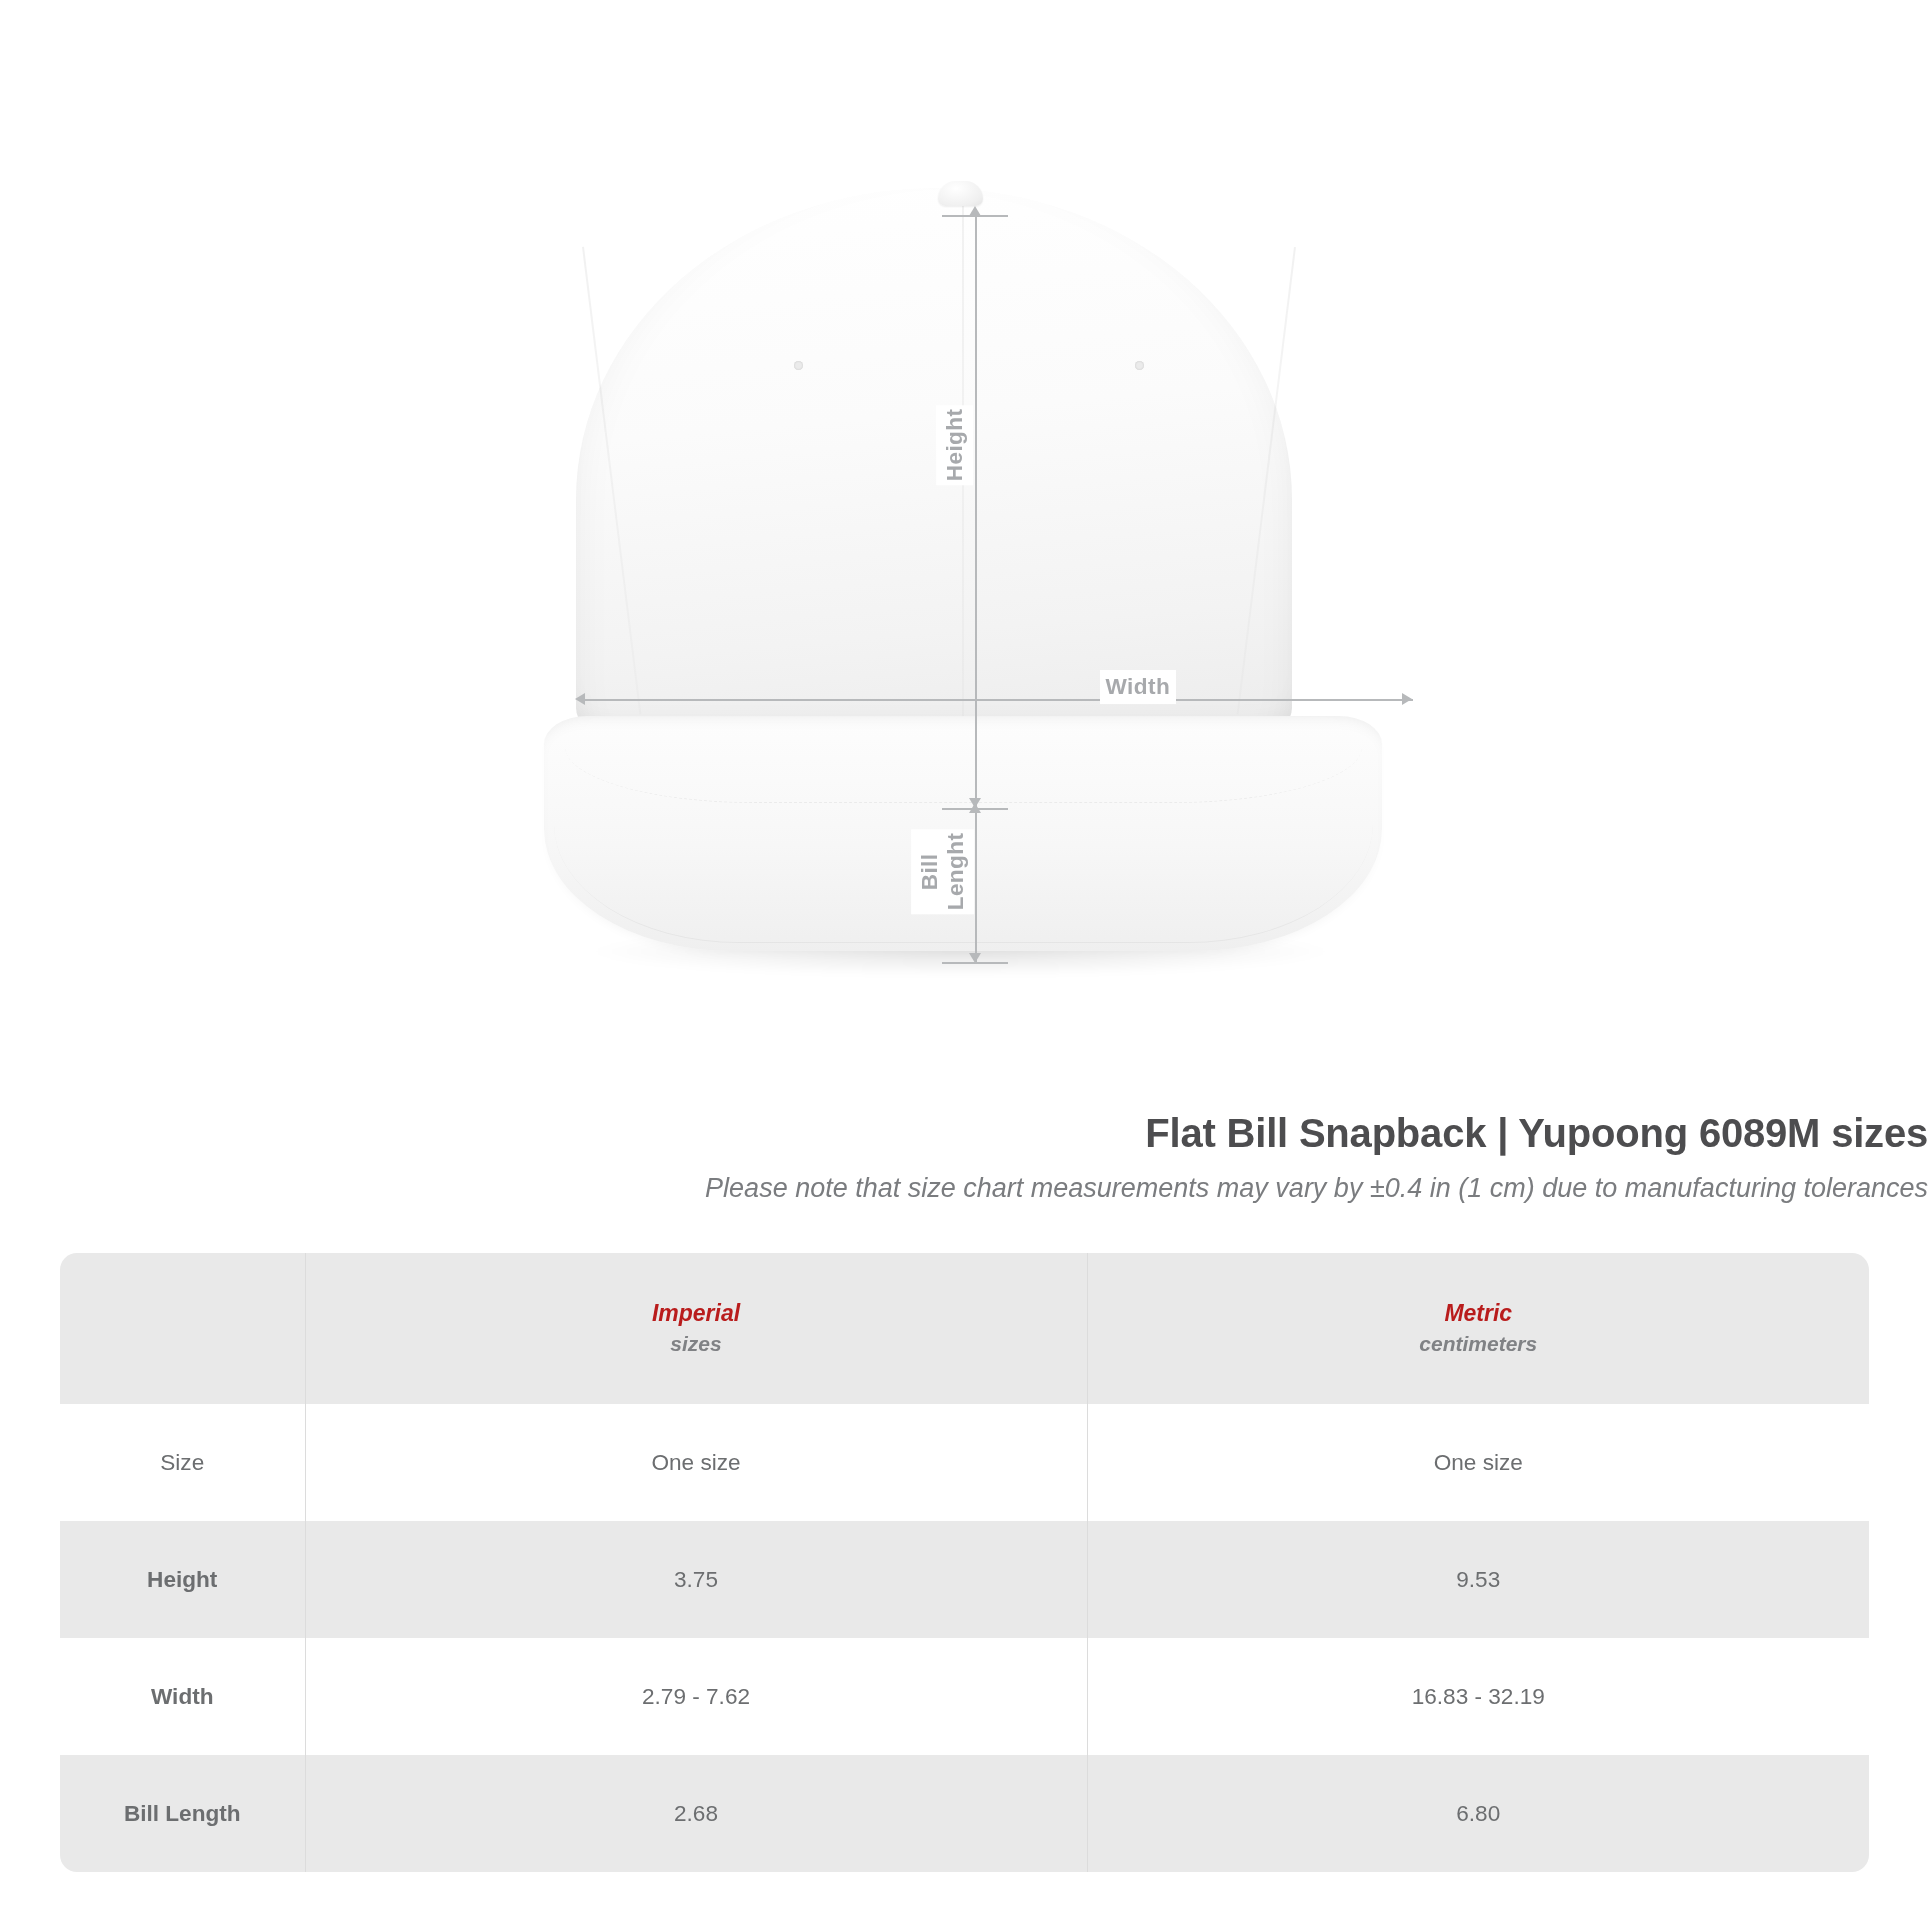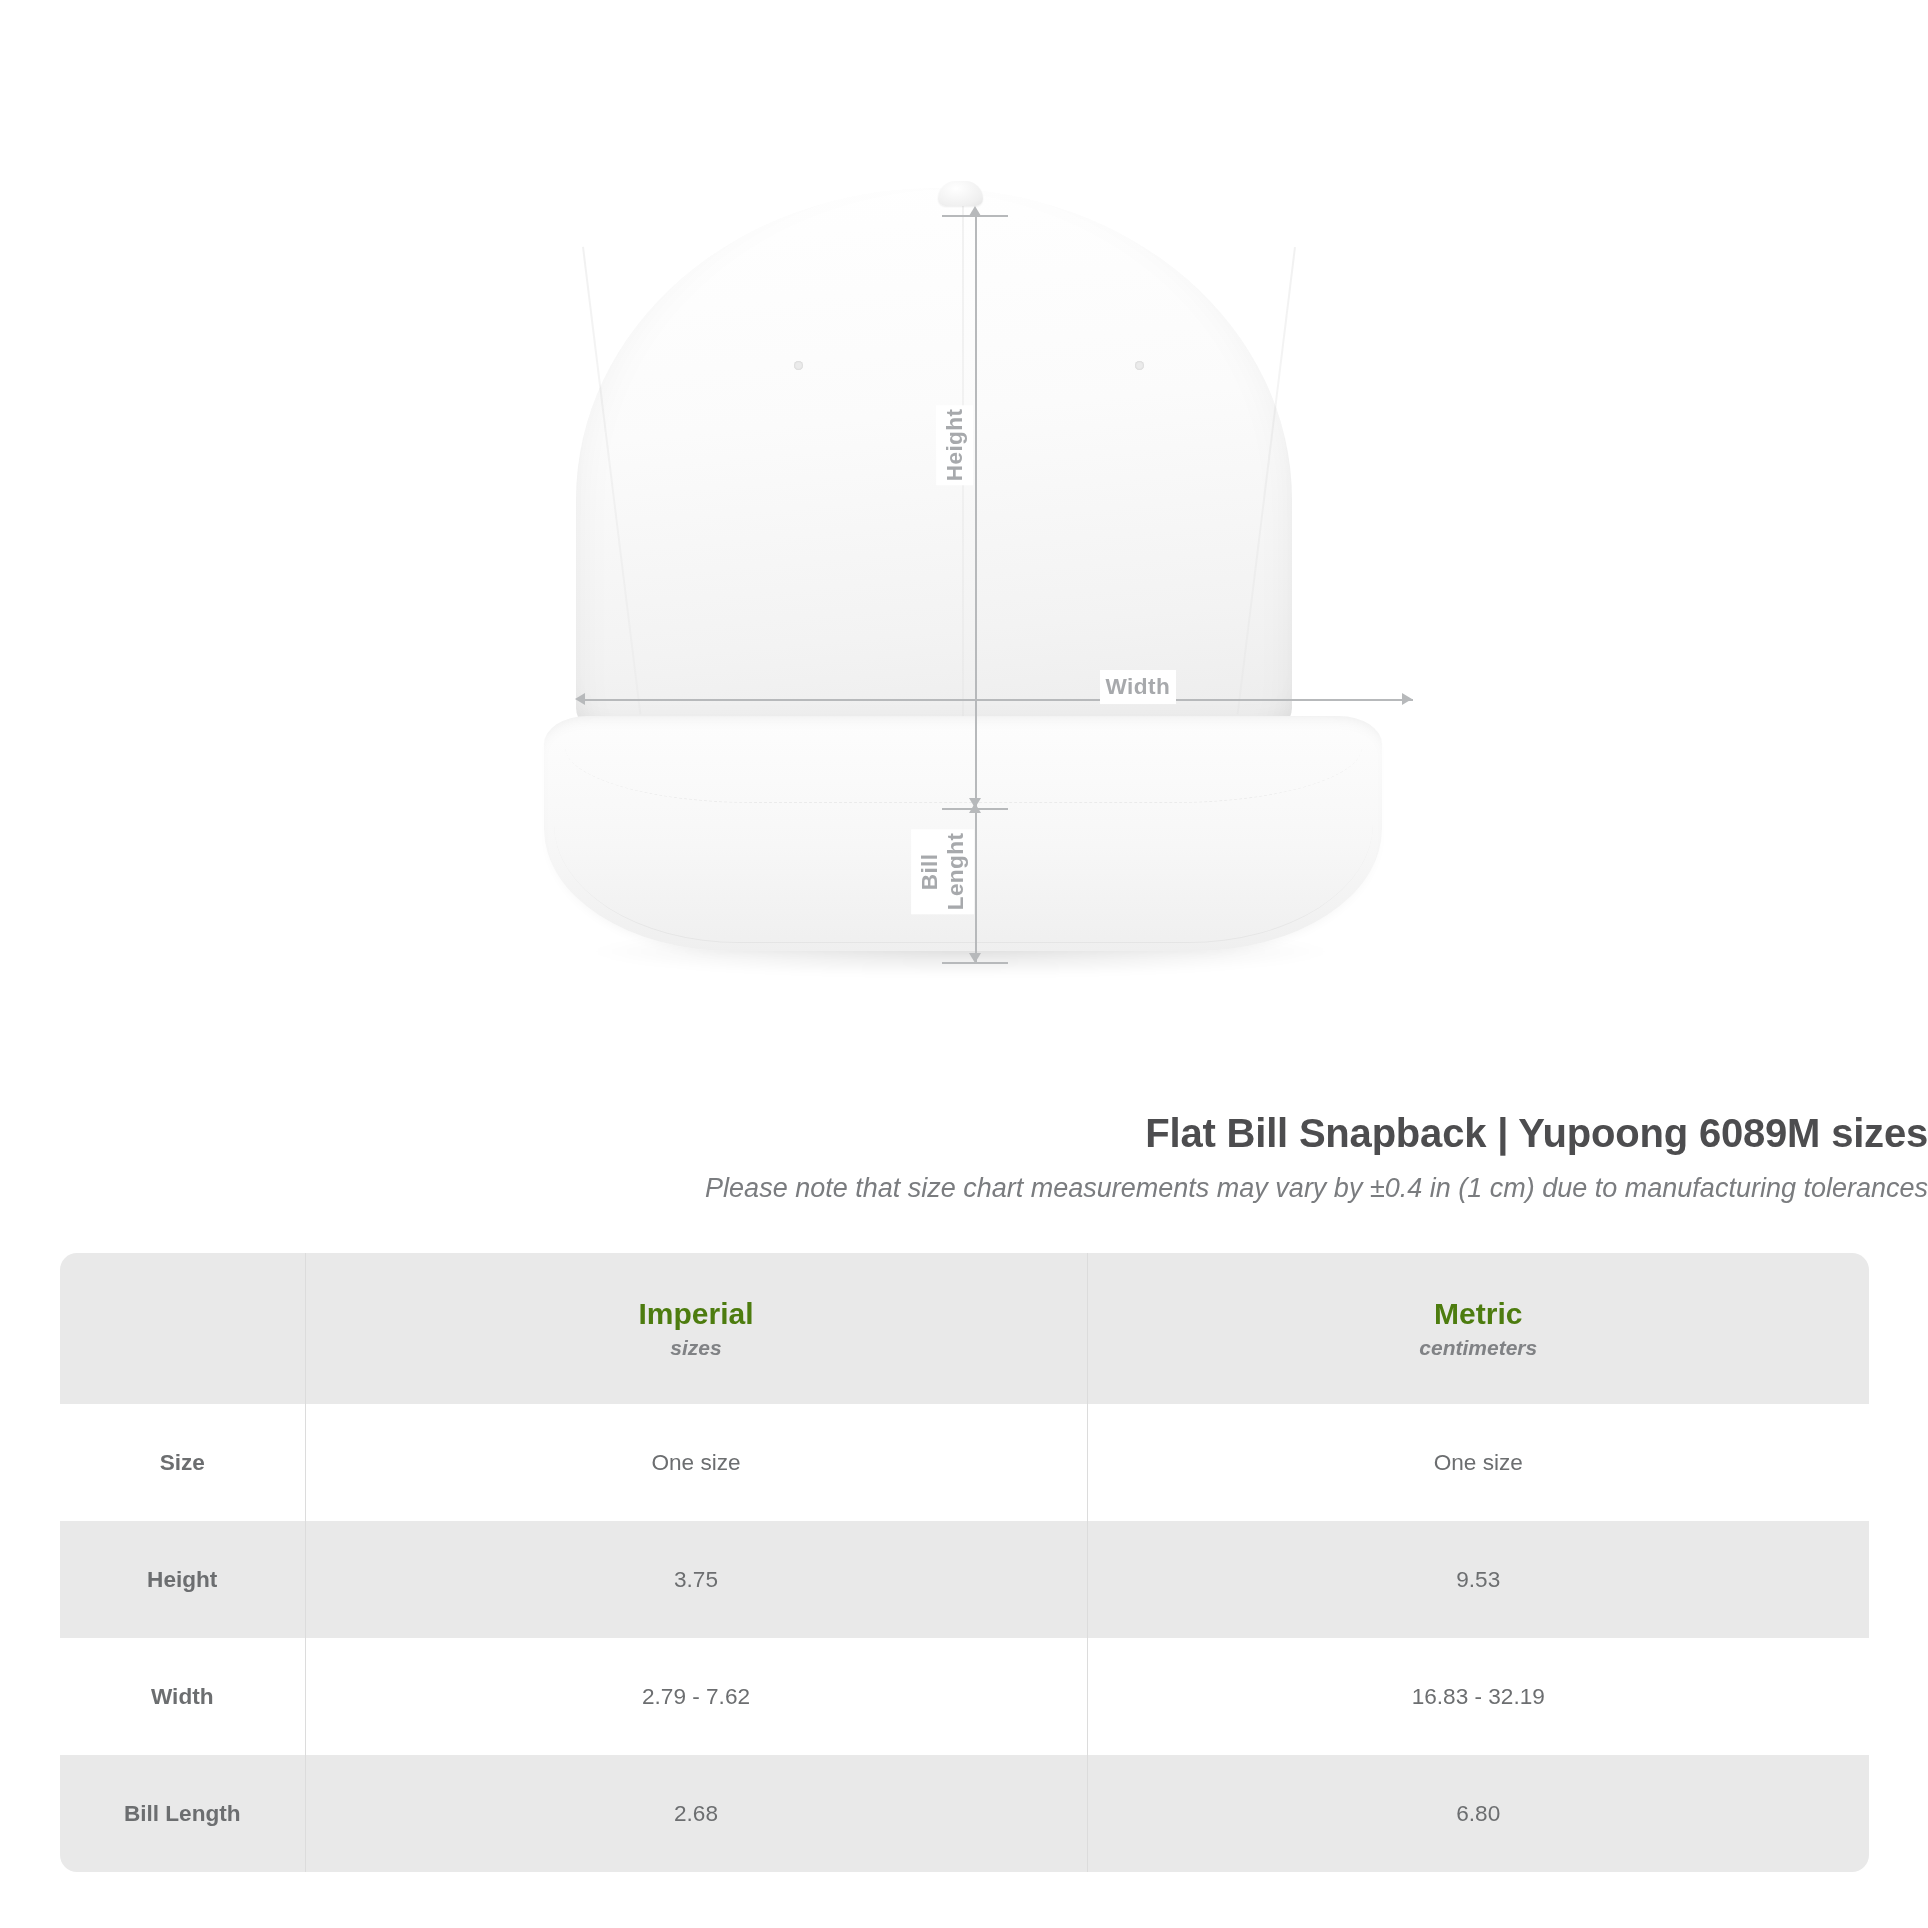--- a/index.html
+++ b/index.html
@@ -223,38 +223,39 @@
     padding: 0;
   }
   .head-row th:first-child {
     border-top-left-radius: 17px;
     border-bottom-left-radius: 0;
   }
   .head-row th:last-child {
     border-top-right-radius: 17px;
   }
   .unit-sys {
-    font-size: 30px;
+    font-size: 23px;
+    font-style: italic;
     font-weight: bold;
-    color: #4d7c0f;
+    color: #b91c1c;
     line-height: 1.1;
   }
   .unit-sub {
     font-size: 21px;
     font-style: italic;
     color: #808285;
     margin-top: 5.6px;
   }
   .row-label {
     font-size: 22.6px;
     font-weight: bold;
     color: #6c6e70;
     width: 245px;
   }
-  .row-label.plain { font-weight: bold; text-align: center; }
+  .row-label.plain { font-weight: normal; text-align: center; }
   .cell-val {
     font-size: 22.6px;
     color: #6c6e70;
   }
   tr.body-row { height: 117px; }
   tr.shaded td { background: #e9e9e9; }
   tr.light td { background: #ffffff; }
   tr.body-row td:nth-child(2),
   tr.body-row td:nth-child(3) {
     border-left: 1.9px solid #dcdcdc;

